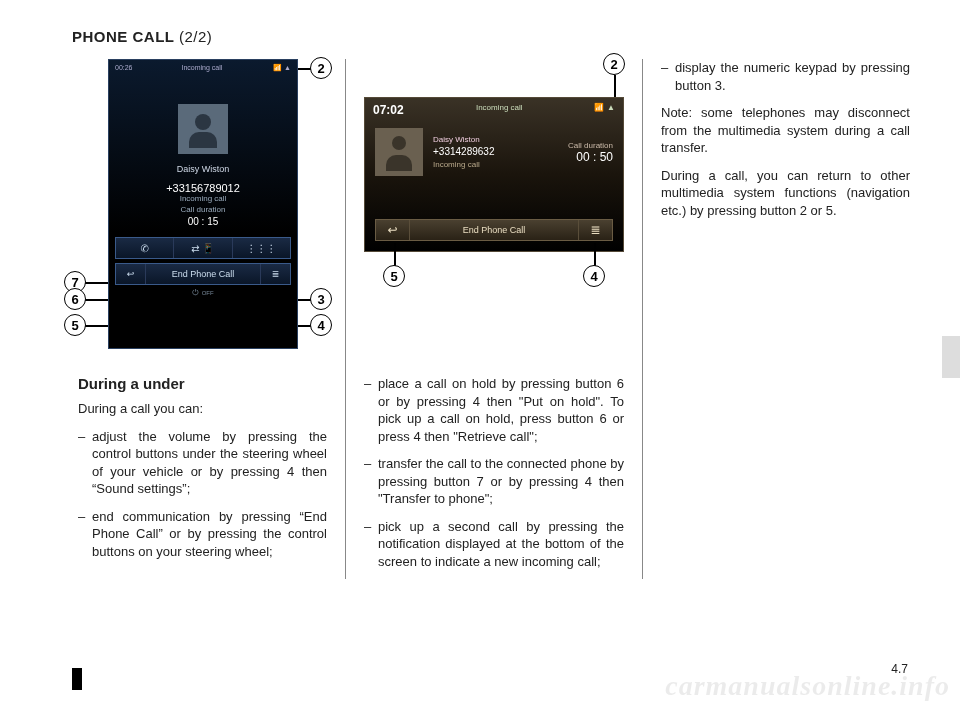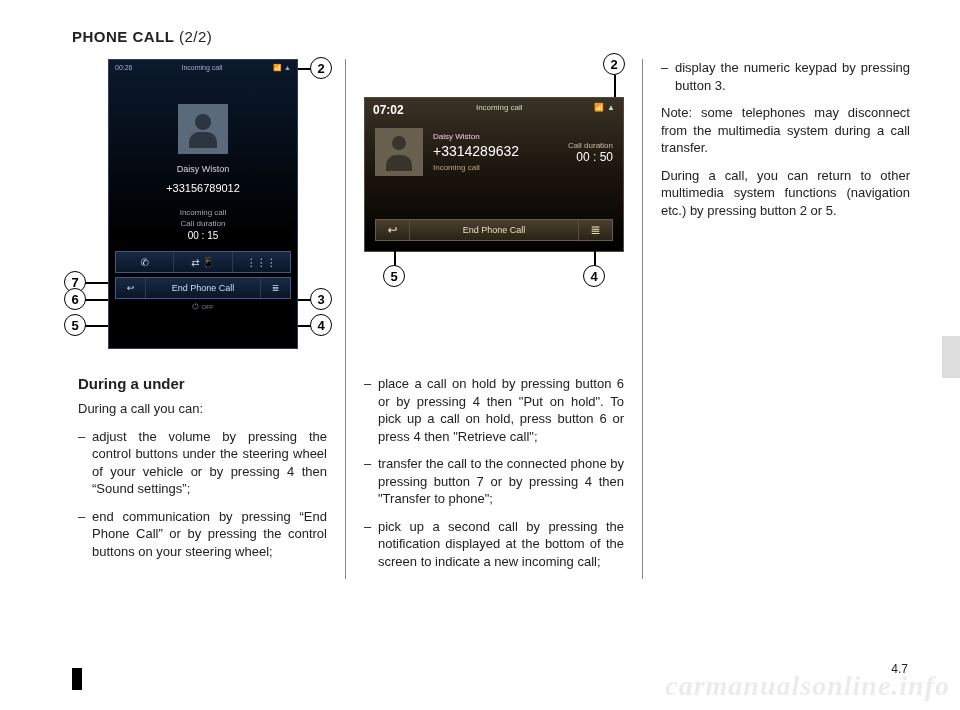--- a/index.html
+++ b/index.html
@@ -74,21 +74,21 @@
   }
   .avatar::before {
     content:""; position:absolute; left:50%; top:10px; transform:translateX(-50%);
     width:16px; height:16px; border-radius:50%; background:#2b3642;
   }
   .avatar::after {
     content:""; position:absolute; left:50%; bottom:6px; transform:translateX(-50%);
     width:28px; height:16px; border-radius:10px 10px 0 0; background:#2b3642;
   }
   .s1-name { font-size:9px; margin-bottom:8px; }
-  .s1-num { font-size:11px; color:#fff; margin-bottom:14px; }
+  .s1-num { font-size:11px; color:#fff; }
   .s1-lbl { font-size:8px; color:#9ab; margin-bottom:2px; }
   .s1-dur { font-size:10px; color:#fff; margin-bottom:10px; }
   .s1-row1, .s1-row2 {
     display:flex; margin:0 6px;
     border:1px solid #3a5a8a;
     background: linear-gradient(#1a2a44,#0a1628);
   }
   .s1-row1 { height:22px; }
   .s1-row1 div { flex:1; border-right:1px solid #2a3a5a; display:flex; align-items:center; justify-content:center; font-size:10px; color:#cde; }
   .s1-row1 div:last-child{border-right:none;}
@@ -116,21 +116,21 @@
     font-size:8px;
   }
   .s2-top { display:flex; justify-content:space-between; padding:5px 8px; color:#cdb; }
   .s2-top .time{font-size:12px; color:#fff; font-weight:bold;}
   .s2-mid { display:flex; padding:6px 10px 4px; gap:10px; align-items:center;}
   .s2-ava { width:48px; height:48px; background:#6a6050; position:relative; flex-shrink:0;}
   .s2-ava::before{content:"";position:absolute;left:50%;top:8px;transform:translateX(-50%);width:14px;height:14px;border-radius:50%;background:#3a342a;}
   .s2-ava::after{content:"";position:absolute;left:50%;bottom:5px;transform:translateX(-50%);width:26px;height:16px;border-radius:10px 10px 0 0;background:#3a342a;}
   .s2-info { flex:1; font-size:8px; line-height:1.4;}
   .s2-info .nm{color:#ecd;}
-  .s2-info .nb{color:#fff; font-size:14px;}
+  .s2-info .nb{color:#fff; font-size:10px;}
   .s2-info .ic{color:#b8a88a;}
   .s2-dur { text-align:right; font-size:8px; color:#cba; }
   .s2-dur .t{color:#fff; font-size:12px;}
   .s2-bar {
     position:absolute; left:10px; right:10px; bottom:10px; height:22px;
     display:flex;
     background: linear-gradient(#4a4030,#2a2216);
     border:1px solid #6a5c44;
   }
   .s2-bar div{display:flex;align-items:center;justify-content:center;color:#e8dcc0;}

